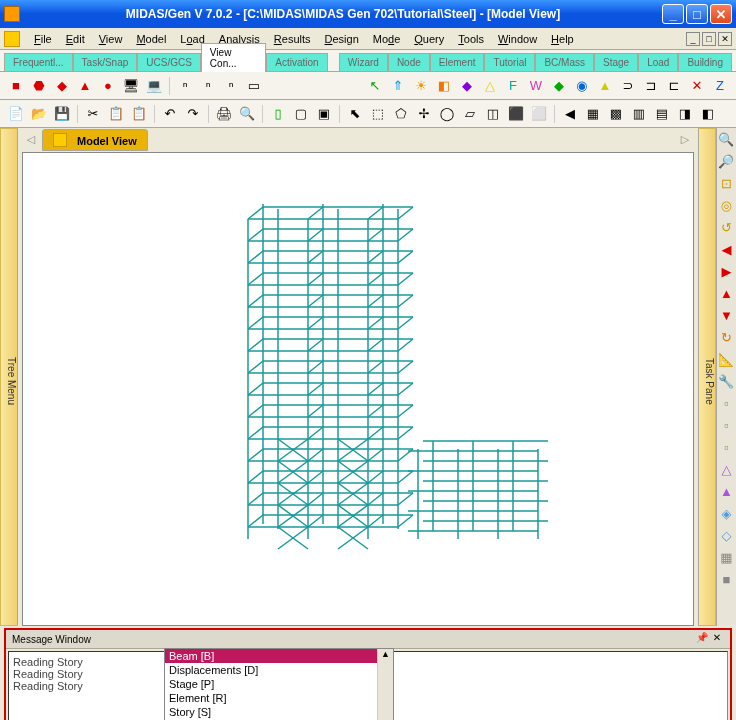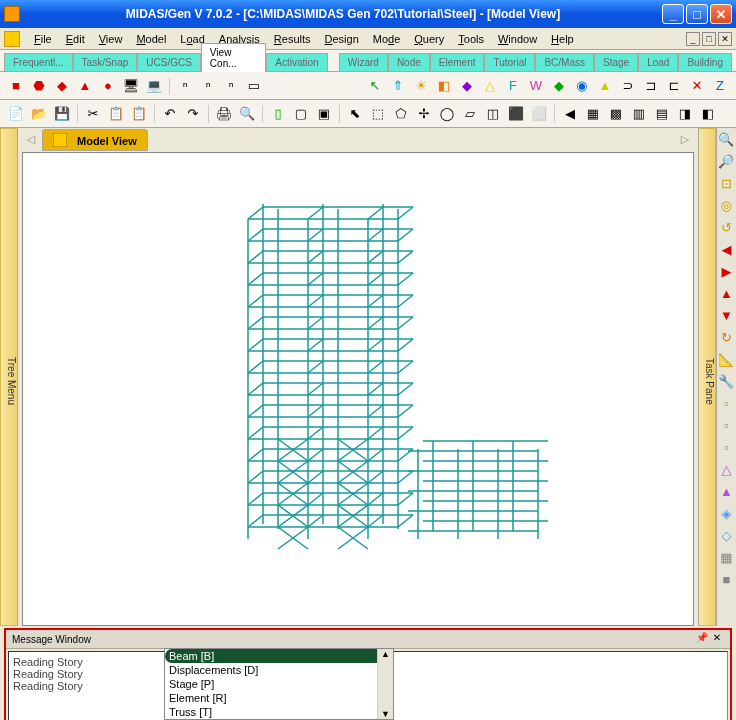--- a/index.html
+++ b/index.html
@@ -48,21 +48,21 @@
 
 .bottom-panel { border: 2px solid #d00000; margin: 2px 4px; background: #ece9d8; position: relative; }
 .msg-header { display: flex; align-items: center; padding: 2px 6px; background: #ddd9cc; border-bottom: 1px solid #aca899; }
 .msg-header .title { flex: 1; font-size: 10px; }
 .msg-header .pin, .msg-header .x { width: 14px; height: 14px; font-size: 10px; text-align: center; }
 .msg-body { display: flex; height: 76px; }
 .msg-text { flex: 1; background: #fff; border: 1px inset #888; margin: 2px; padding: 4px; font-family: 'Courier New', monospace; font-size: 11px; color: #444; overflow: hidden; position: relative; }
 .msg-text .line { white-space: nowrap; }
 .dropdown { position: absolute; left: 158px; top: 18px; width: 230px; background: #fff; border: 1px solid #888; z-index: 10; font-family: 'Courier New', monospace; font-size: 11px; }
 .dropdown .opt { padding: 1px 4px; }
-.dropdown .opt.sel { background: #14532d; color: #fff; border-radius: 7px; }
+.dropdown .opt.sel { background: #be185d; color: #fff; }
 .dropdown .sb { position: absolute; right: 0; top: 0; bottom: 0; width: 16px; background: #e8e5d8; border-left: 1px solid #ccc; }
 .dropdown .sb::before { content: "▲"; position: absolute; top: 0; left: 3px; font-size: 9px; }
 .dropdown .sb::after { content: "▼"; position: absolute; bottom: 0; left: 3px; font-size: 9px; }
 </style>
 </head>
 <body>
 
 <div class="titlebar">
   <div class="icon"></div>
   <div class="title">MIDAS/Gen V 7.0.2 - [C:\MIDAS\MIDAS Gen 702\Tutorial\Steel] - [Model View]</div>
@@ -384,18 +384,19 @@
       <div class="line">   Reading Story</div>
       <div class="line">   Reading Story</div>
       <div style="position:absolute;left:340px;top:4px">analysis</div>
     </div>
   </div>
   <div class="dropdown">
     <div class="opt sel">Beam [B]</div>
     <div class="opt">Displacements [D]</div>
     <div class="opt">Stage [P]</div>
     <div class="opt">Element [R]</div>
+    <div class="opt">Story [S]</div>
     <div class="opt">Truss [T]</div>
 
     <div class="sb"></div>
   </div>
 
 </div>
 
 </body></html>

